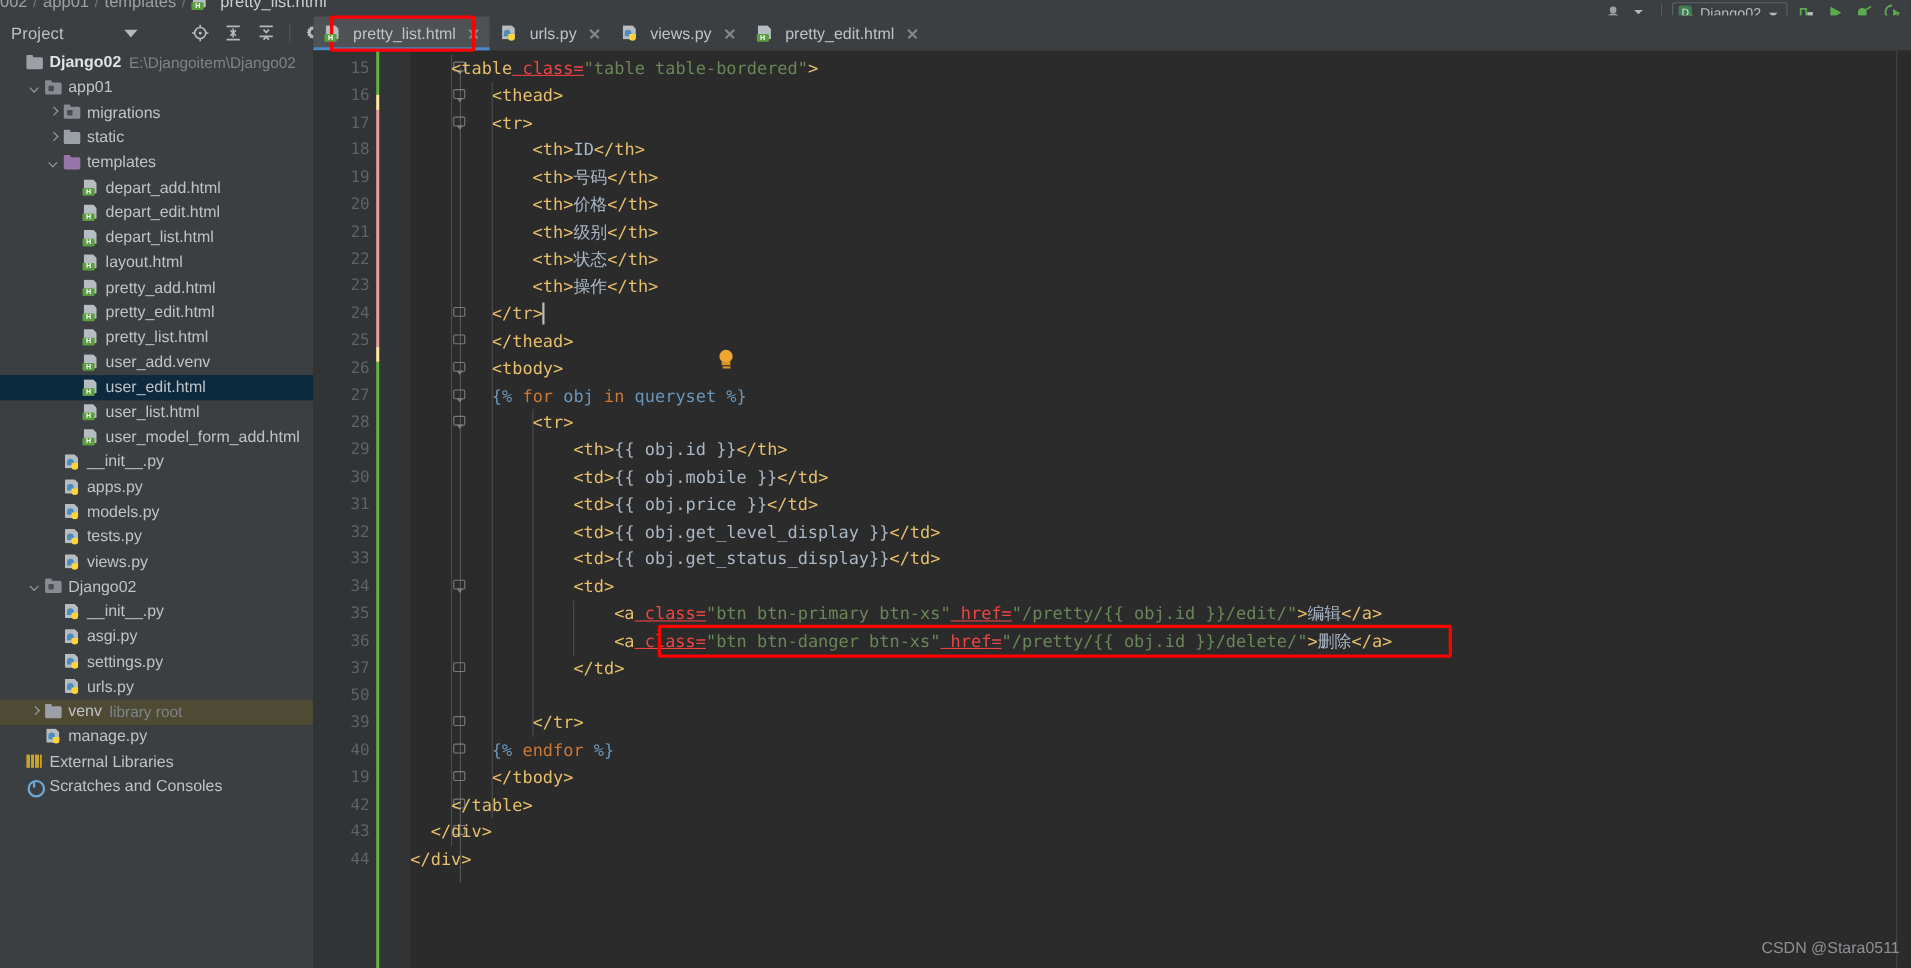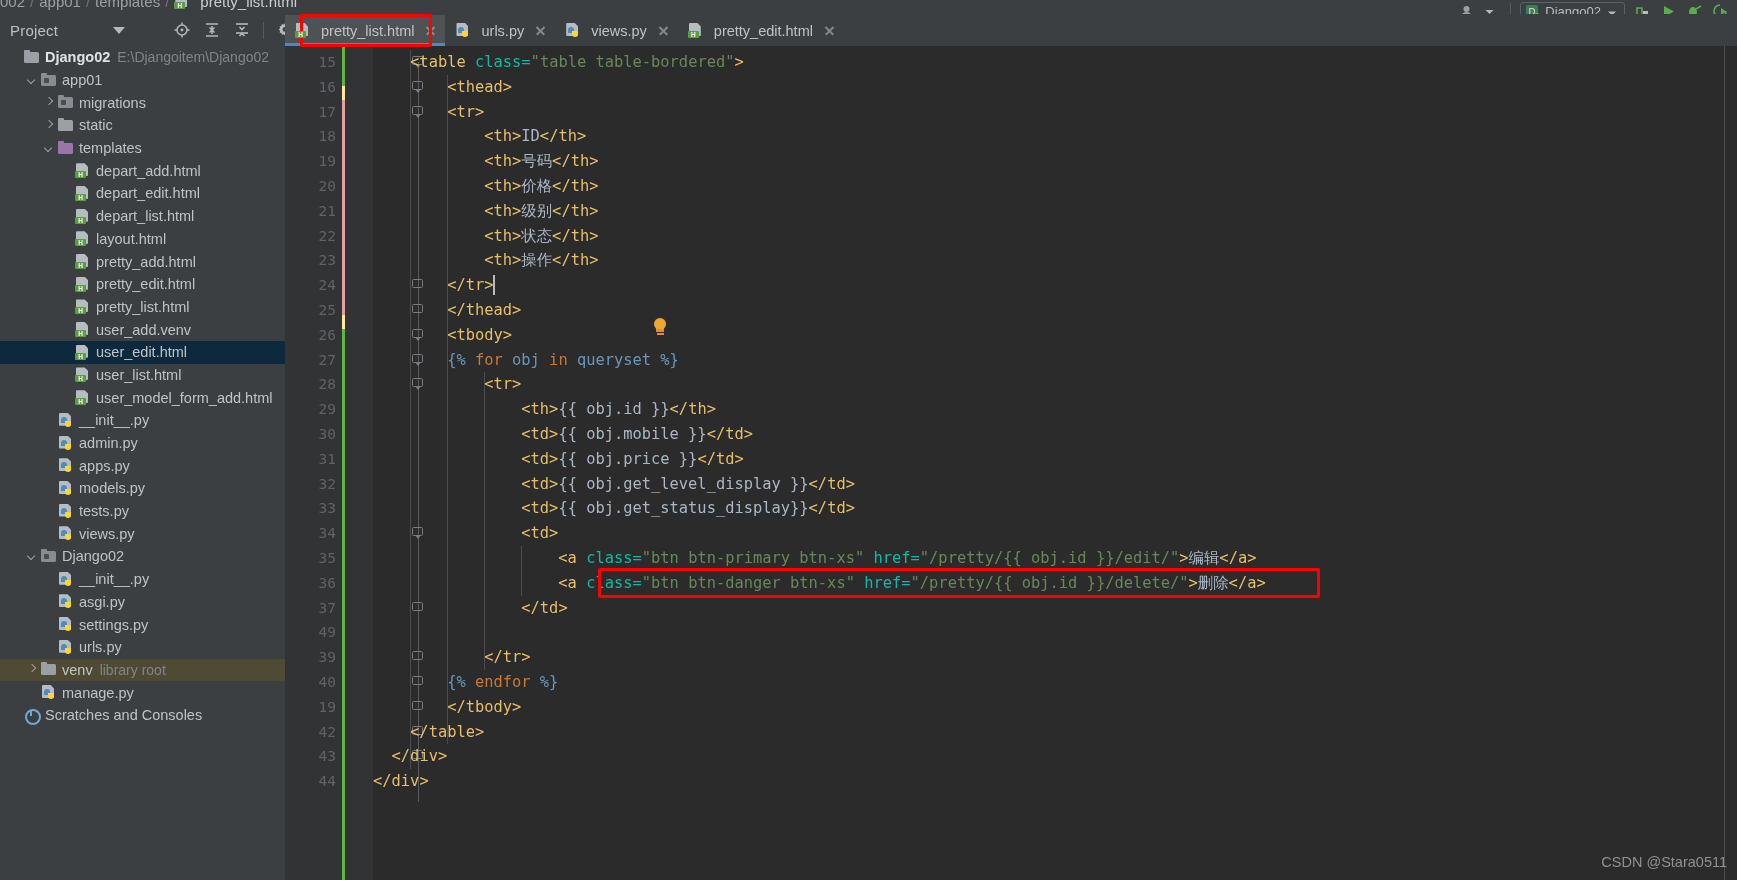--- a/index.html
+++ b/index.html
@@ -221,21 +221,21 @@
     font-family: "DejaVu Sans Mono", monospace;
     font-size: 15.4px; line-height: 24.8px;
     white-space: pre; color: #a9b7c6;
   }
   .cl { position: absolute; left: 0; height: 24.8px; white-space: pre; }
   .indent-guide {
     position: absolute; width: 1px; background: #4a4d4f;
   }
   
   .t-tag    { color: #e8bf6a; }
-  .t-attr   { color: #14b8a6; }
+  .t-attr   { color: #ef4444; text-decoration: underline; }
   .t-str    { color: #6a8759; }
   .t-txt    { color: #a9b7c6; }
   .t-dj     { color: #6897bb; }
   .t-djk    { color: #cc7832; }
   .t-dje    { color: #a9b7c6; }
   .hl-table { background: #27492a; }
   .hl-thead { background: #58511d; }
   .hl-tr    { background: #5e3232; }
   .hl-trg   { background: #30595b; }
 
@@ -530,31 +530,20 @@
     </div>
     <div class="tree-row">
       <span style="display:inline-block;width:42px;flex:0 0 42px"></span>
       <span class="arrow"></span>
       <span class="ico py">
         <span class="pyb">
           <span class="b1"></span>
           <span class="b2"></span>
         </span>
       </span>
-      <span class="">admin.py</span>
-    </div>
-    <div class="tree-row">
-      <span style="display:inline-block;width:42px;flex:0 0 42px"></span>
-      <span class="arrow"></span>
-      <span class="ico py">
-        <span class="pyb">
-          <span class="b1"></span>
-          <span class="b2"></span>
-        </span>
-      </span>
       <span class="">apps.py</span>
     </div>
     <div class="tree-row">
       <span style="display:inline-block;width:42px;flex:0 0 42px"></span>
       <span class="arrow"></span>
       <span class="ico py">
         <span class="pyb">
           <span class="b1"></span>
           <span class="b2"></span>
         </span>
@@ -645,20 +634,26 @@
     <div class="tree-row">
       <span style="display:inline-block;width:25px;flex:0 0 25px"></span>
       <span class="arrow"></span>
       <span class="ico py">
         <span class="pyb">
           <span class="b1"></span>
           <span class="b2"></span>
         </span>
       </span>
       <span class="">manage.py</span>
+    </div>
+    <div class="tree-row">
+      <span style="display:inline-block;width:8px;flex:0 0 8px"></span>
+      <span class="arrow"></span>
+      <span class="ico lib"></span>
+      <span class="">External Libraries</span>
     </div>
     <div class="tree-row">
       <span style="display:inline-block;width:8px;flex:0 0 8px"></span>
       <span class="arrow"></span>
       <span class="ico scratch"></span>
       <span class="">Scratches and Consoles</span>
     </div>
   </div>
 
 <div id="tabbar">
@@ -716,21 +711,21 @@
       <div class="ln" style="top: 326.4px;">28</div>
       <div class="ln" style="top: 351.2px;">29</div>
       <div class="ln" style="top: 376px;">30</div>
       <div class="ln" style="top: 400.8px;">31</div>
       <div class="ln" style="top: 425.6px;">32</div>
       <div class="ln" style="top: 450.4px;">33</div>
       <div class="ln" style="top: 475.2px;">34</div>
       <div class="ln" style="top: 500px;">35</div>
       <div class="ln" style="top: 524.8px;">36</div>
       <div class="ln" style="top: 549.6px;">37</div>
-      <div class="ln" style="top: 574.4px;">49</div>
+      <div class="ln" style="top: 574.4px;">50</div>
       <div class="ln" style="top: 599.2px;">39</div>
       <div class="ln" style="top: 624px;">40</div>
       <div class="ln" style="top: 648.8px;">19</div>
       <div class="ln" style="top: 673.6px;">42</div>
       <div class="ln" style="top: 698.4px;">43</div>
       <div class="ln" style="top: 723.2px;">44</div>
     </div>
   <div id="vcs-stripe">
       <div style="position: absolute; left: 0px; width: 3px; background: rgb(98, 181, 67); top: 0px; height: 40px;"></div>
       <div style="position: absolute; left: 0px; width: 3px; background: rgb(255, 233, 160); top: 40px; height: 14px;"></div>

